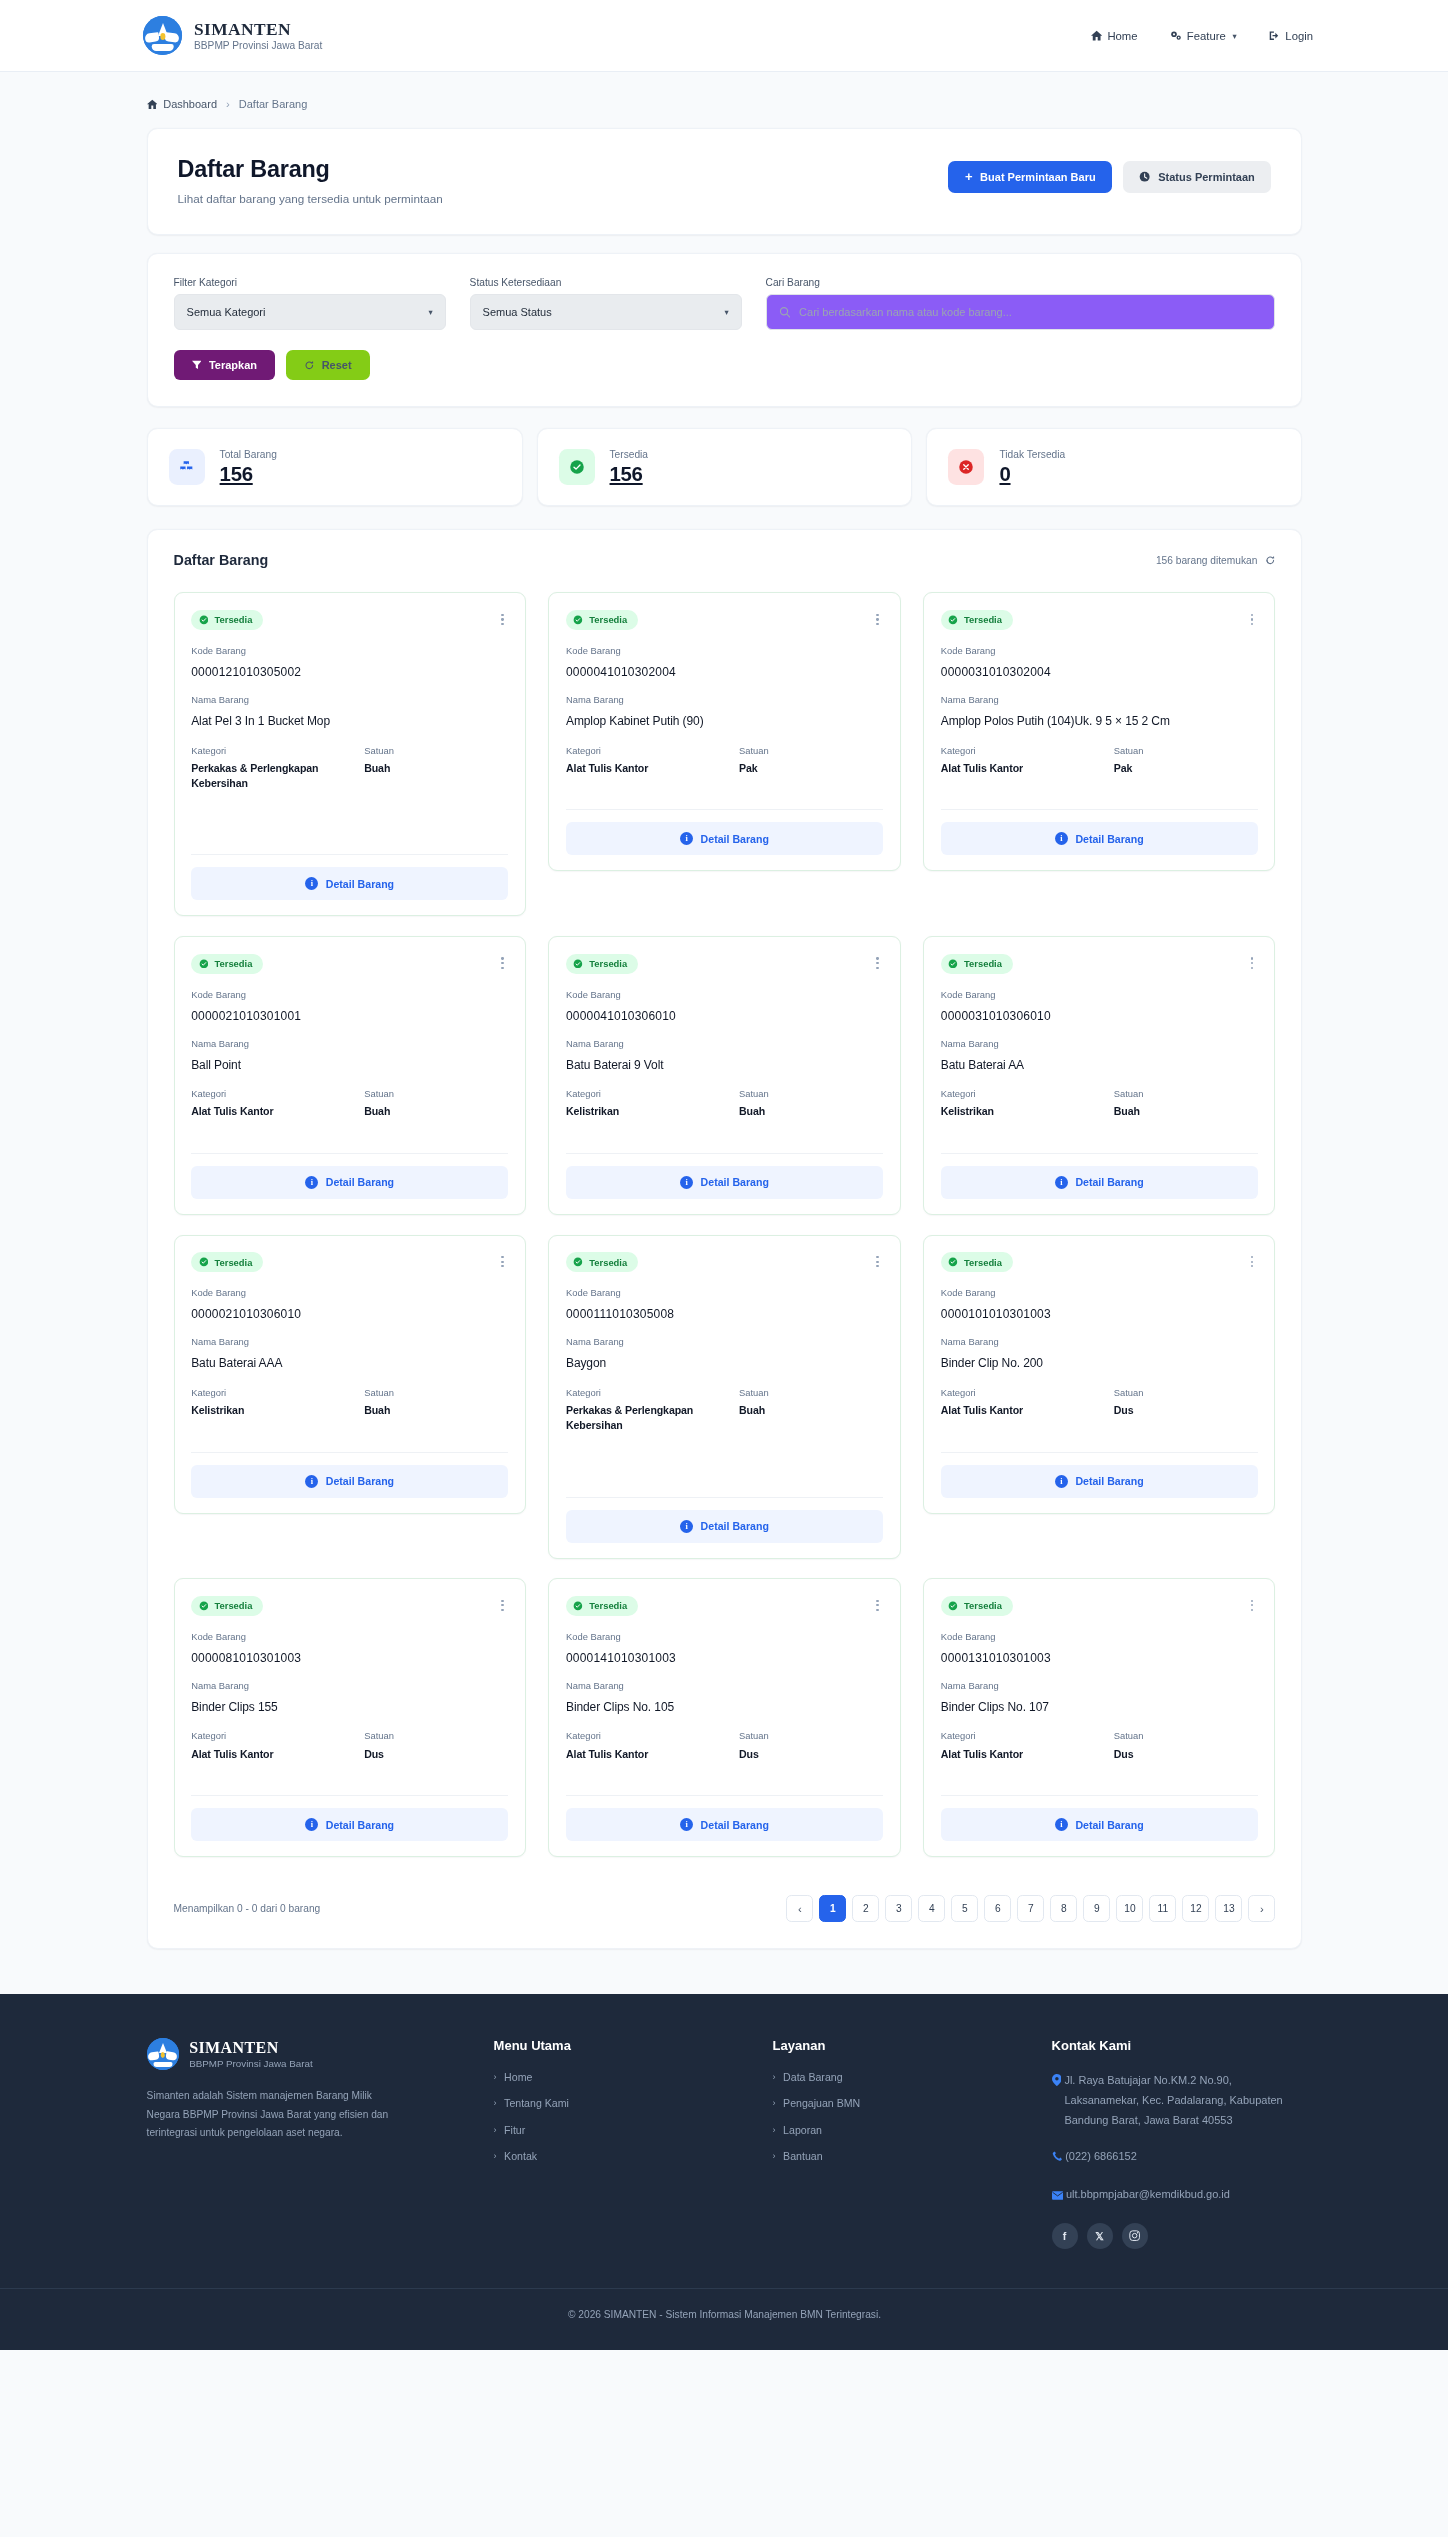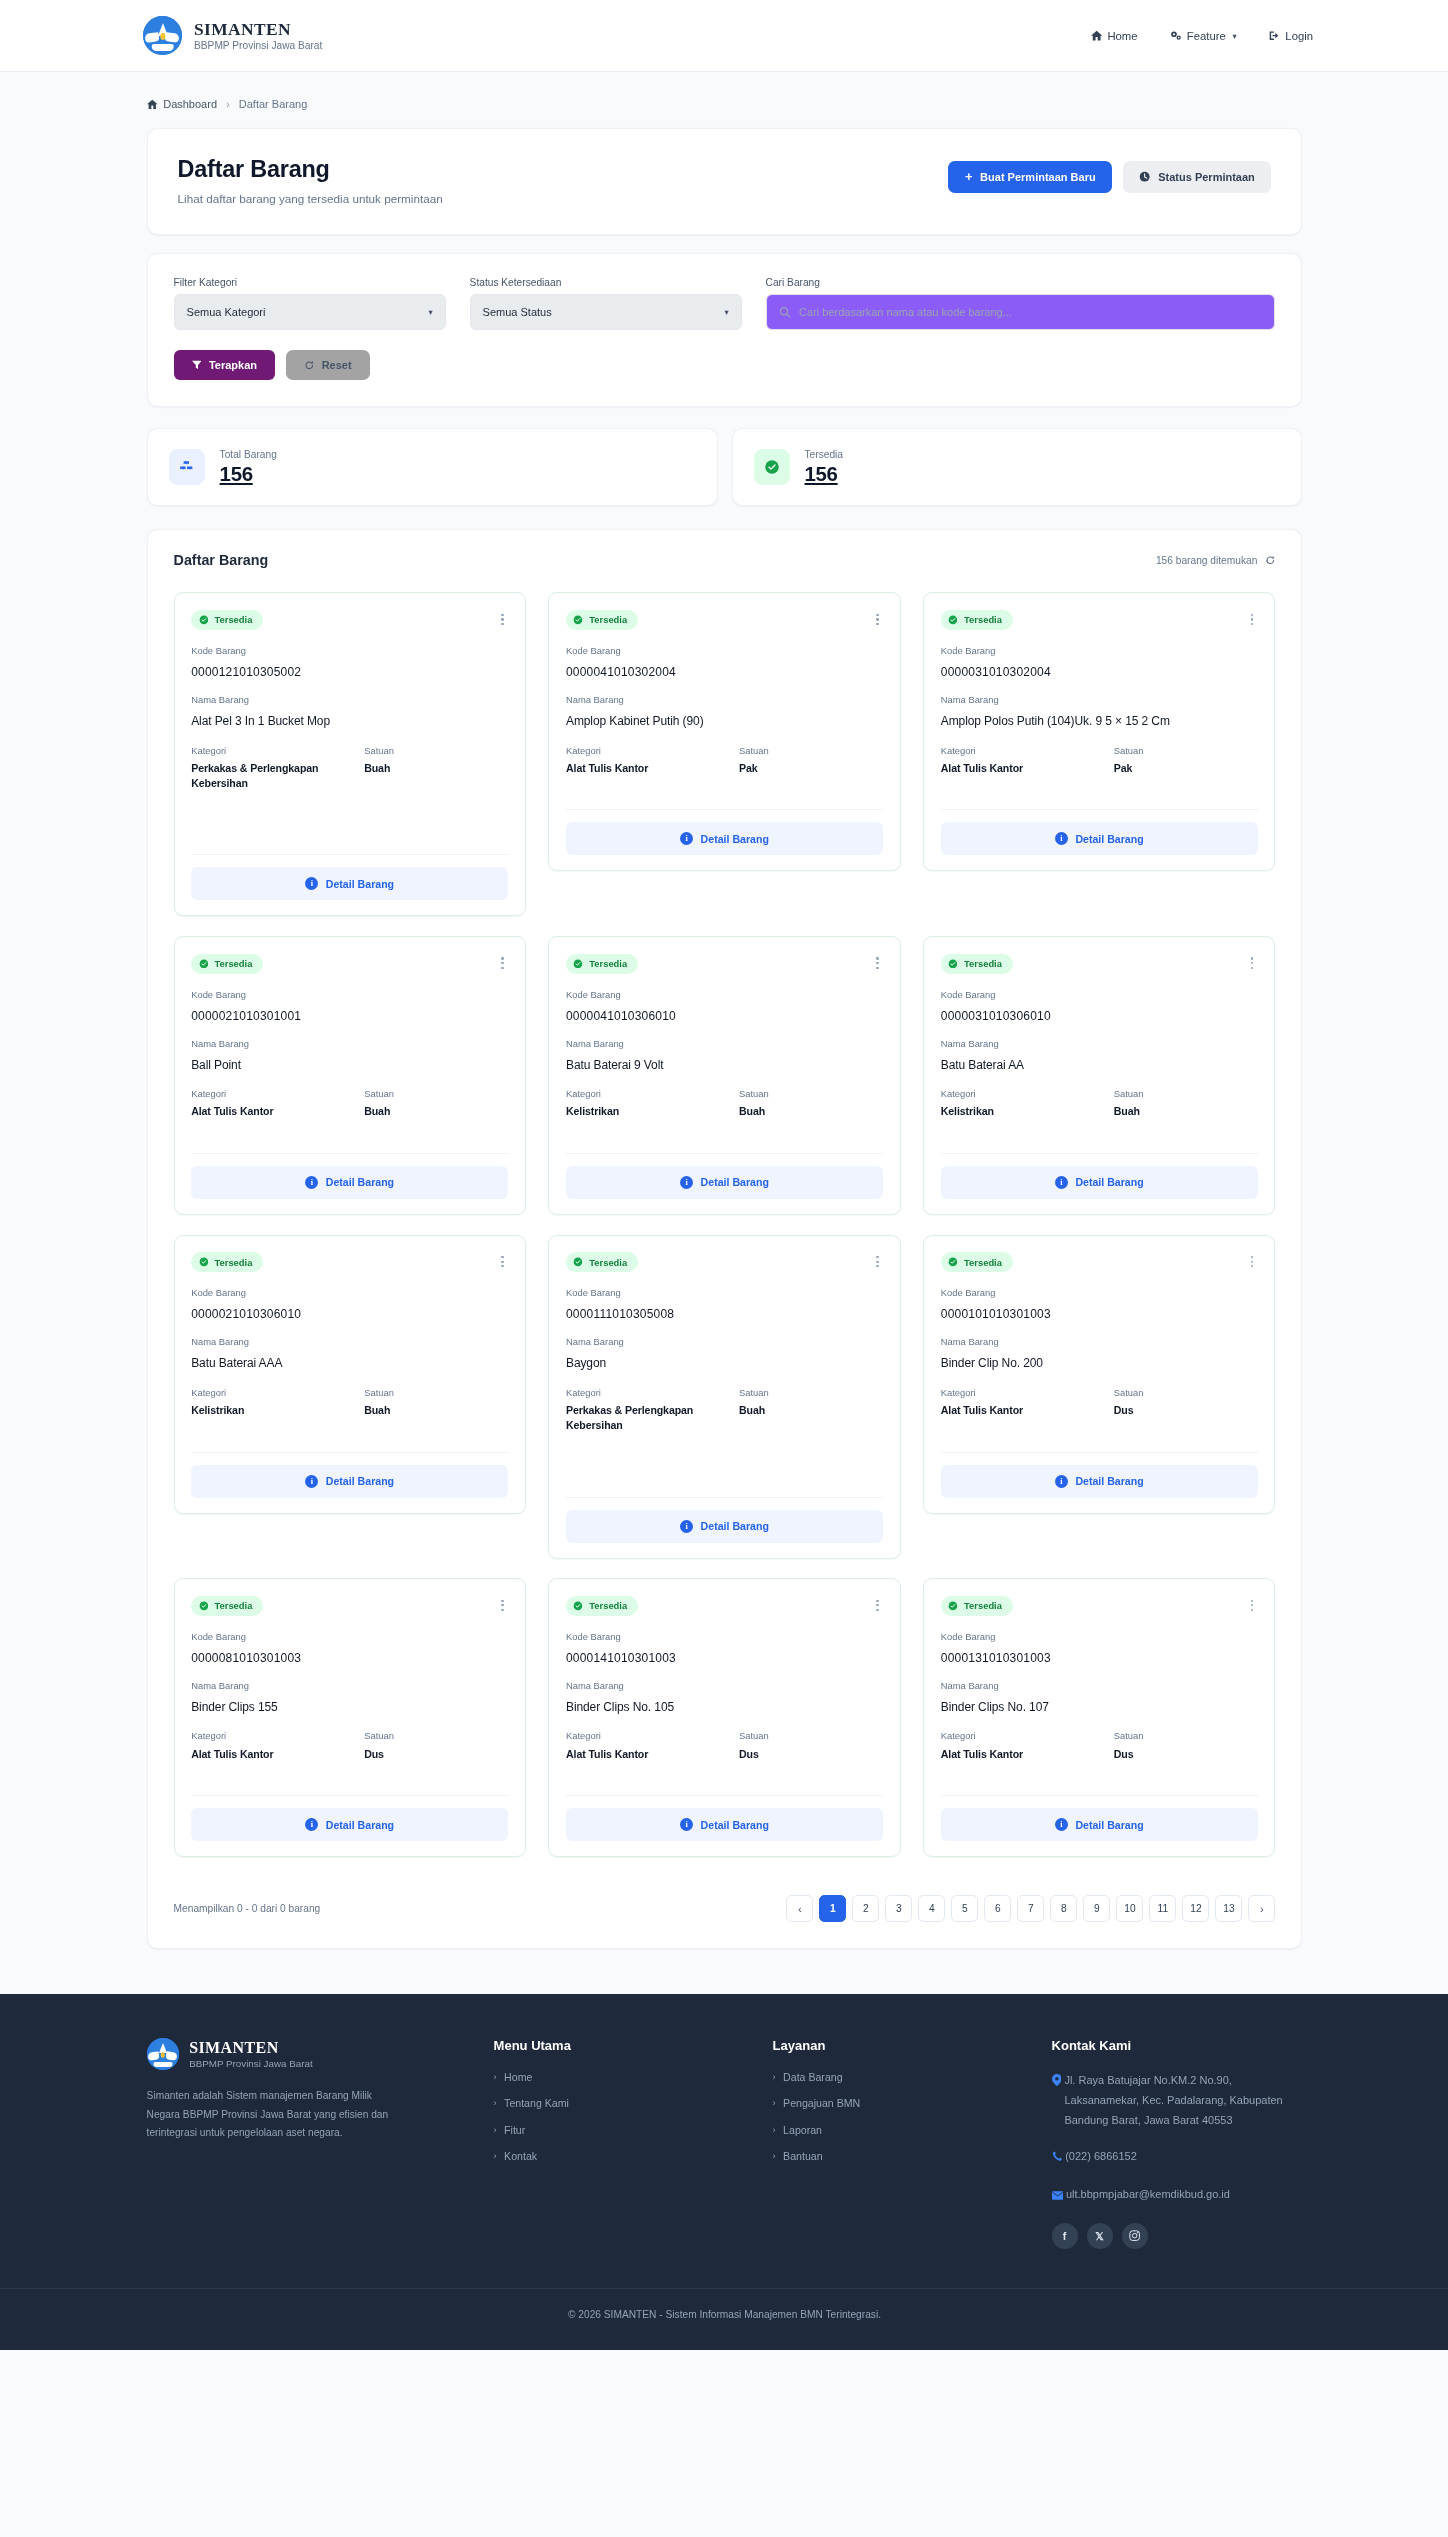--- a/index.html
+++ b/index.html
@@ -120,21 +120,21 @@
     display:flex; align-items:center; gap:9px; padding: 0 12px;
   }
   .search-box input {
     border:none; outline:none; background:transparent;
     font-size:11px; color:#1f2937; width:100%;
     font-family:"Liberation Sans", sans-serif;
   }
   .search-box input::placeholder { color:#9aa5b1; }
   .filter-btns { display:flex; gap:10.6px; margin-top: 19.6px; }
   .btn-apply { background:#701a75; color:#fff; padding: 9px 18px; border-radius: 6px; }
-  .btn-reset { background:#a3a3a3; color:#475569; padding: 9px 18px; }
+  .btn-reset { background:#84cc16; color:#475569; padding: 9px 18px; }
 
   
   .stats { display:flex; gap: 14px; margin: 21px 10.6px 0 10.6px; }
   .stat { flex:1; padding: 19.6px 21px; display:flex; align-items:center; gap: 15px;}
   .stat-icon {
     width: 36px; height:36px; border-radius:8.3px;
     display:flex; align-items:center; justify-content:center; flex:none;
   }
   .si-blue { background:#eaf0fe; }
   .si-green { background:#dcfce7; }
@@ -384,20 +384,32 @@
       <div class="card-surface stat">
         <div class="stat-icon si-green">
           <svg width="18" height="18" viewBox="0 0 24 24">
               <circle cx="12" cy="12" r="9" fill="#16a34a"></circle>
               <path d="M8 12.2l2.7 2.6L16 9.4" stroke="#fff" stroke-width="1.8" fill="none" stroke-linecap="round" stroke-linejoin="round"></path>
             </svg>
         </div>
         <div>
           <div class="stat-label">Tersedia</div>
           <div class="stat-value">156</div>
+        </div>
+      </div>
+      <div class="card-surface stat">
+        <div class="stat-icon si-red">
+          <svg width="18" height="18" viewBox="0 0 24 24">
+              <circle cx="12" cy="12" r="9" fill="#dc2626"></circle>
+              <path d="M9 9l6 6M15 9l-6 6" stroke="#fff" stroke-width="1.8" stroke-linecap="round"></path>
+            </svg>
+        </div>
+        <div>
+          <div class="stat-label">Tidak Tersedia</div>
+          <div class="stat-value">0</div>
         </div>
       </div>
     </div>
 
     <div class="card-surface list-panel">
       <div class="list-head">
         <div class="list-title">Daftar Barang</div>
         <div class="list-count">
           <span>156 barang ditemukan</span>
           <svg width="10.6" height="10.6" viewBox="0 0 16 16">

